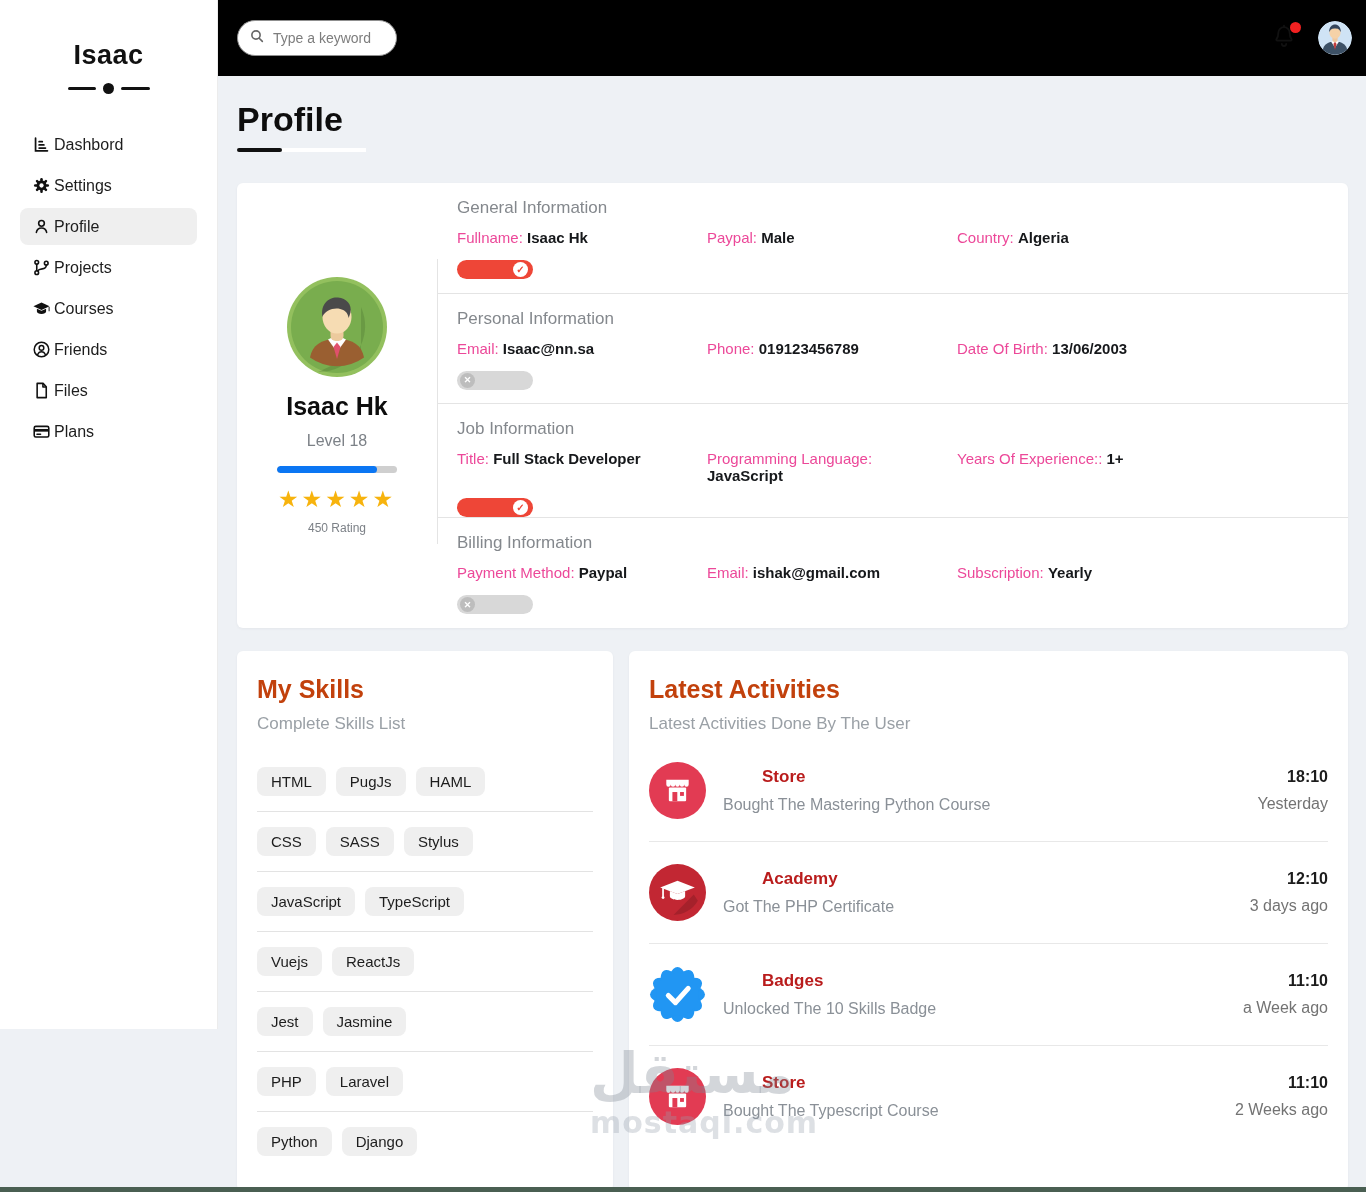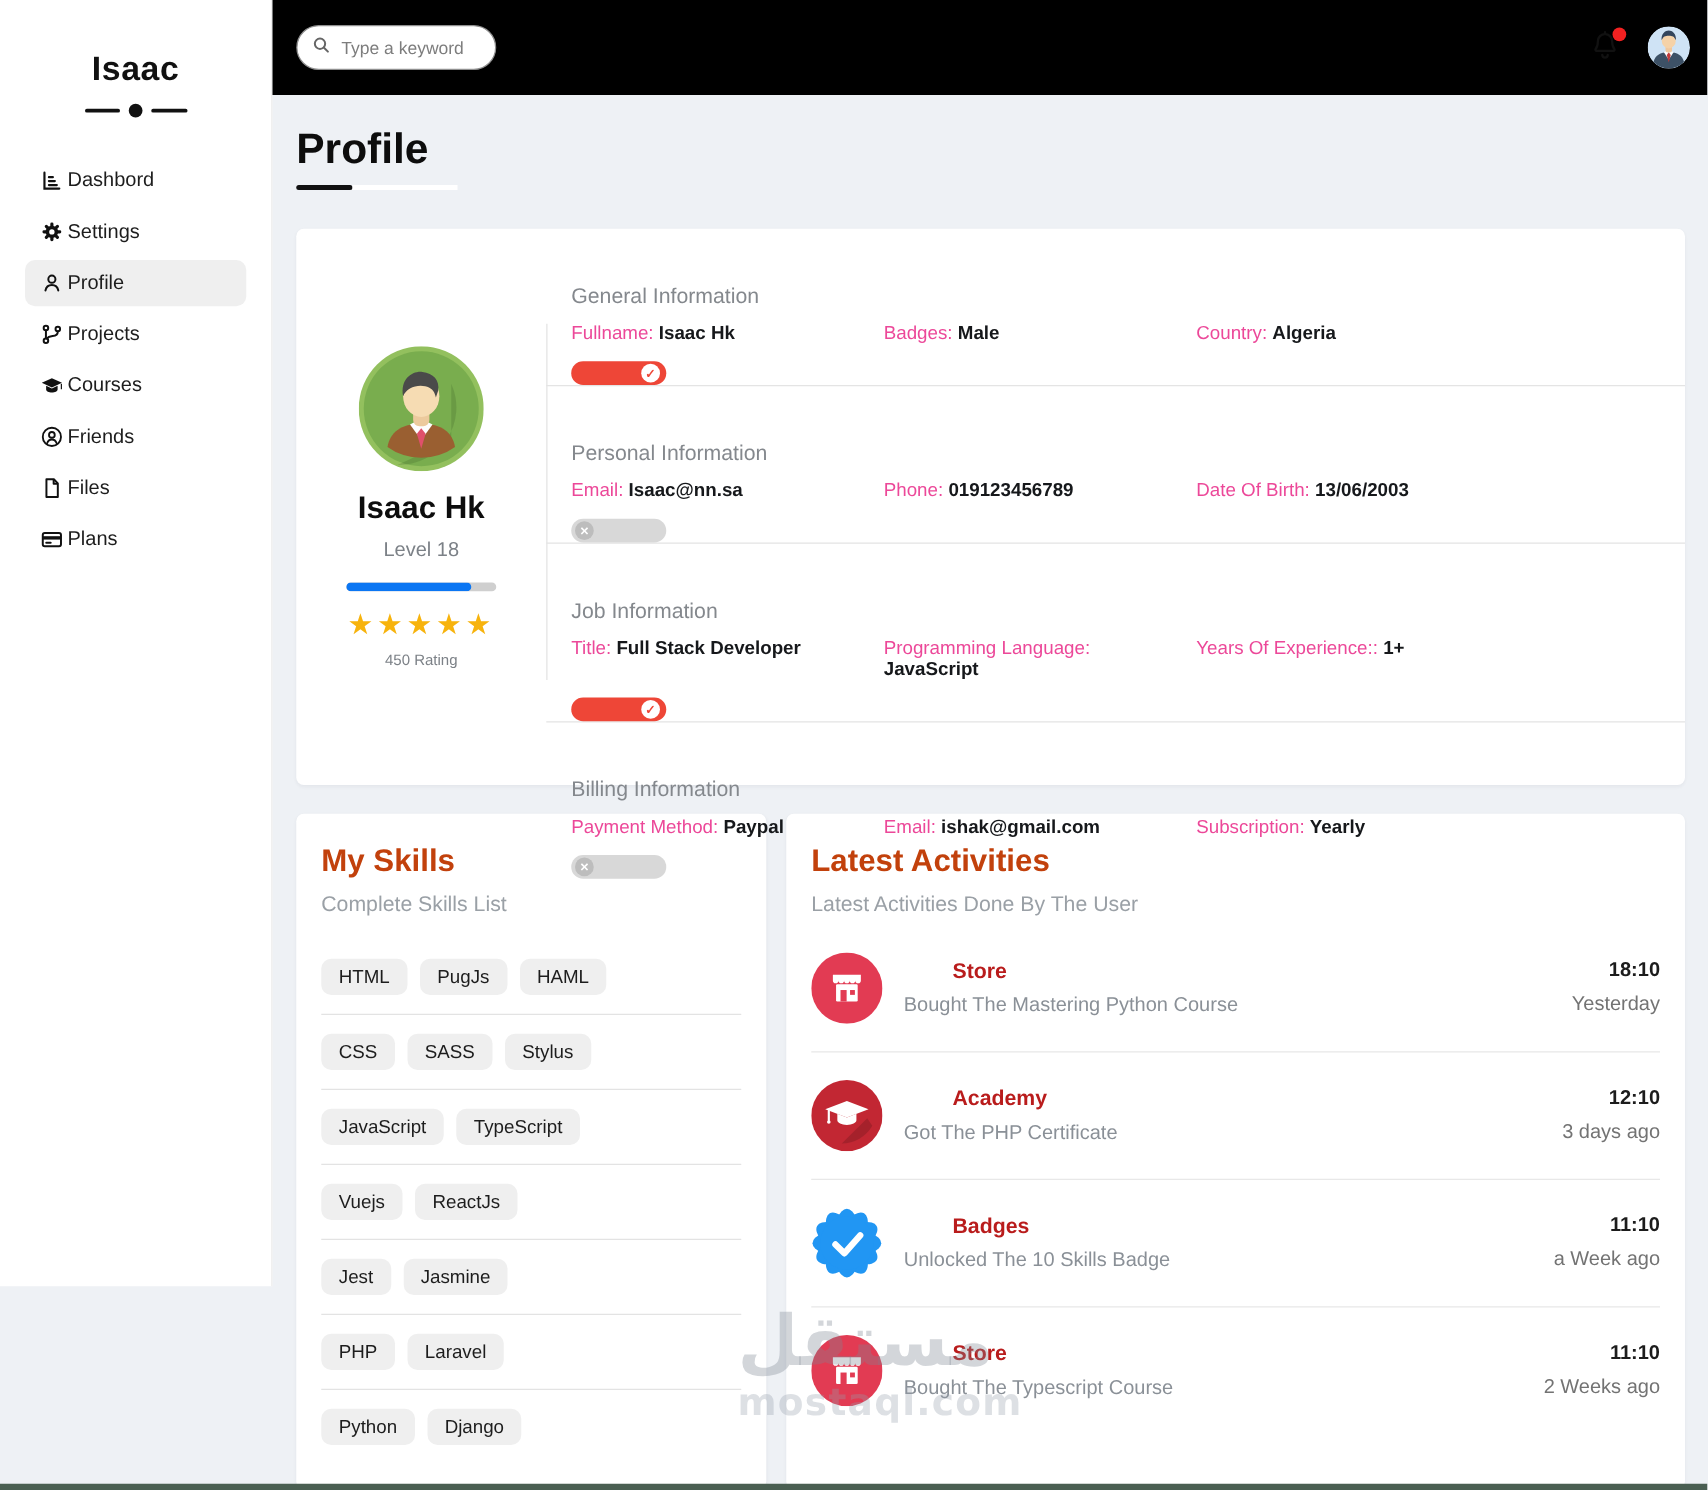--- a/index.html
+++ b/index.html
@@ -53,21 +53,21 @@
   .profile-level { font-size:16px; color:#7c8187; margin-top:11px; }
   .progress { width:120px; height:7px; background:#cfcfcf; border-radius:4px; margin-top:16px; overflow:hidden; }
   .progress .fill { height:100%; border-radius:4px; background:#0b76f3; }
   .stars { margin-top:13px; font-size:23px; color:#f7b30d; letter-spacing:3px; white-space:nowrap; }
   .rating { font-size:12px; color:#7c8187; margin-top:8px; }
   .vline { position:absolute; left:200px; top:76px; bottom:84px; width:1px; background:#e4e4e4; }
 
   .profile-right { flex:1; display:flex; flex-direction:column; }
   .info-section { flex:1; padding:15px 20px 0 20px; border-bottom:1px solid #e4e4e4; }
   .info-section:last-child { border-bottom:none; }
-  .sec-heading { font-size:17px; color:#84888d;margin-top:29px; }
+  .sec-heading { font-size:17px; color:#84888d; }
   .fields { display:flex; margin-top:11px; font-size:15px; }
   .field { width:250px; padding-right:10px; }
   .field:last-child { width:auto; flex:1; }
   .f-label { color:#ec4899; }
   .f-value { color:#16181b; font-weight:700; }
   .toggle { margin-top:14px; width:76px; height:19px; border-radius:10px; position:relative; cursor:pointer; }
   .toggle.on { background:#ee4637; }
   .toggle.off { background:#d8d8d8; }
   .knob { position:absolute; top:2px; width:15px; height:15px; border-radius:50%; display:flex; align-items:center; justify-content:center; font-weight:700; }
   .toggle.on .knob { right:5px; background:#fff; color:#ee4637; font-size:10px; }
@@ -272,21 +272,21 @@
           <div class="rating">450 Rating</div>
         </div>
         <div class="vline"></div>
 
         <div class="profile-right">
 
           <div class="info-section">
             <div class="sec-heading">General Information</div>
             <div class="fields">
               <div class="field"><span class="f-label">Fullname:</span> <span class="f-value">Isaac Hk</span></div>
-              <div class="field"><span class="f-label">Badges:</span> <span class="f-value">Male</span></div>
+              <div class="field"><span class="f-label">Paypal:</span> <span class="f-value">Male</span></div>
               <div class="field"><span class="f-label">Country:</span> <span class="f-value">Algeria</span></div>
             </div>
             <div class="toggle on">
                 <span class="knob">✓</span>
               </div>
           </div>
 
           <div class="info-section">
             <div class="sec-heading">Personal Information</div>
             <div class="fields">

